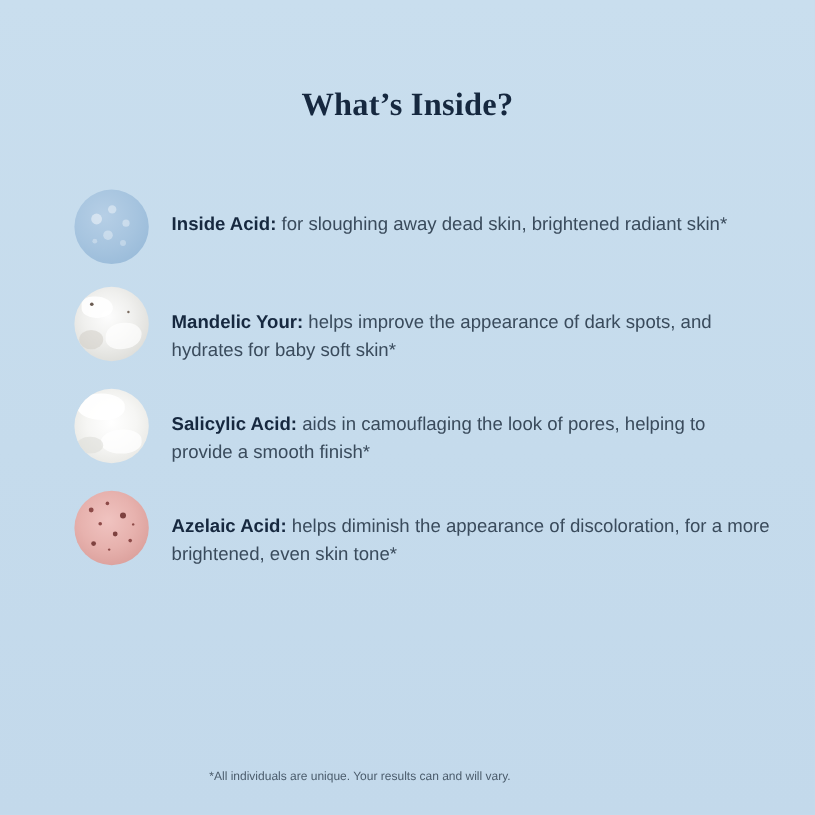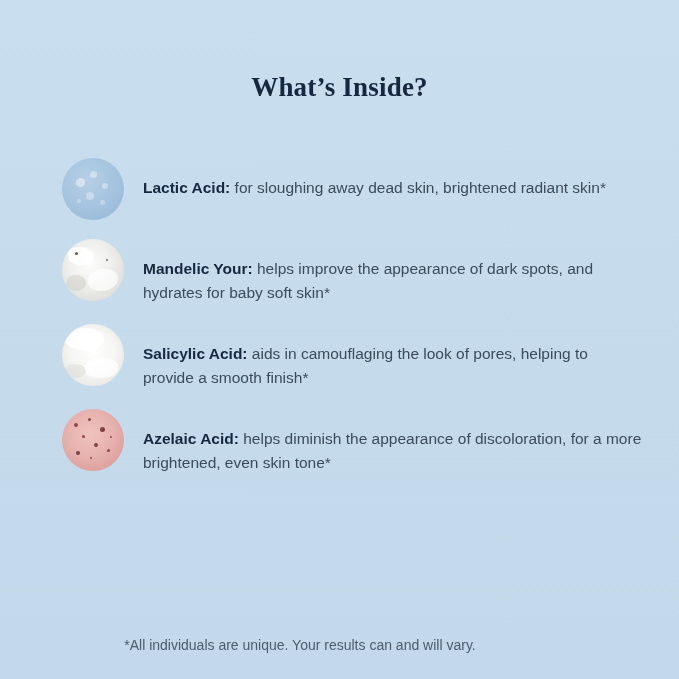--- a/index.html
+++ b/index.html
@@ -88,21 +88,21 @@
   .text .name {
     font-weight: bold;
     color: #16283f;
   }
   .footnote {
     position: absolute;
     left: 0;
     bottom: 26px;
     width: 600px;
     text-align: center;
-    font-size: 14px;
+    font-size: 10px;
     color: #4b5c6c;
   }
 </style>
 </head>
 <body>
 
 <div class="page">
 
   <div class="title">What’s Inside?</div>
 
@@ -112,21 +112,21 @@
     <div class="item">
       <div class="swatch sw-lactic">
         <span class="sp" style="width:9px;height:9px;left:14px;top:20px;background:rgba(255,255,255,.45)"></span>
         <span class="sp" style="width:7px;height:7px;left:28px;top:13px;background:rgba(255,255,255,.4)"></span>
         <span class="sp" style="width:6px;height:6px;left:40px;top:25px;background:rgba(255,255,255,.38)"></span>
         <span class="sp" style="width:8px;height:8px;left:24px;top:34px;background:rgba(255,255,255,.35)"></span>
         <span class="sp" style="width:5px;height:5px;left:38px;top:42px;background:rgba(255,255,255,.3)"></span>
         <span class="sp" style="width:4px;height:4px;left:15px;top:41px;background:rgba(255,255,255,.3)"></span>
       </div>
       <div class="text">
-        <span class="name">Lactic Acid:</span><span> for sloughing away dead skin, brightened radiant skin*</span>
+        <span class="name">Inside Acid:</span><span> for sloughing away dead skin, brightened radiant skin*</span>
       </div>
     </div>
 
     <div class="item">
       <div class="swatch sw-mandelic">
         <span class="sp" style="width:26px;height:18px;left:6px;top:8px;border-radius:40% 60% 50% 50%;background:rgba(255,255,255,.85)"></span>
         <span class="sp" style="width:30px;height:22px;left:26px;top:30px;border-radius:55% 45% 60% 40%;background:rgba(255,255,255,.7)"></span>
         <span class="sp" style="width:20px;height:16px;left:4px;top:36px;border-radius:50%;background:rgba(210,206,198,.55)"></span>
         <span class="sp" style="width:3px;height:3px;left:13px;top:13px;background:#6b5c52"></span>
         <span class="sp" style="width:2px;height:2px;left:44px;top:20px;background:#7a6b60"></span>

